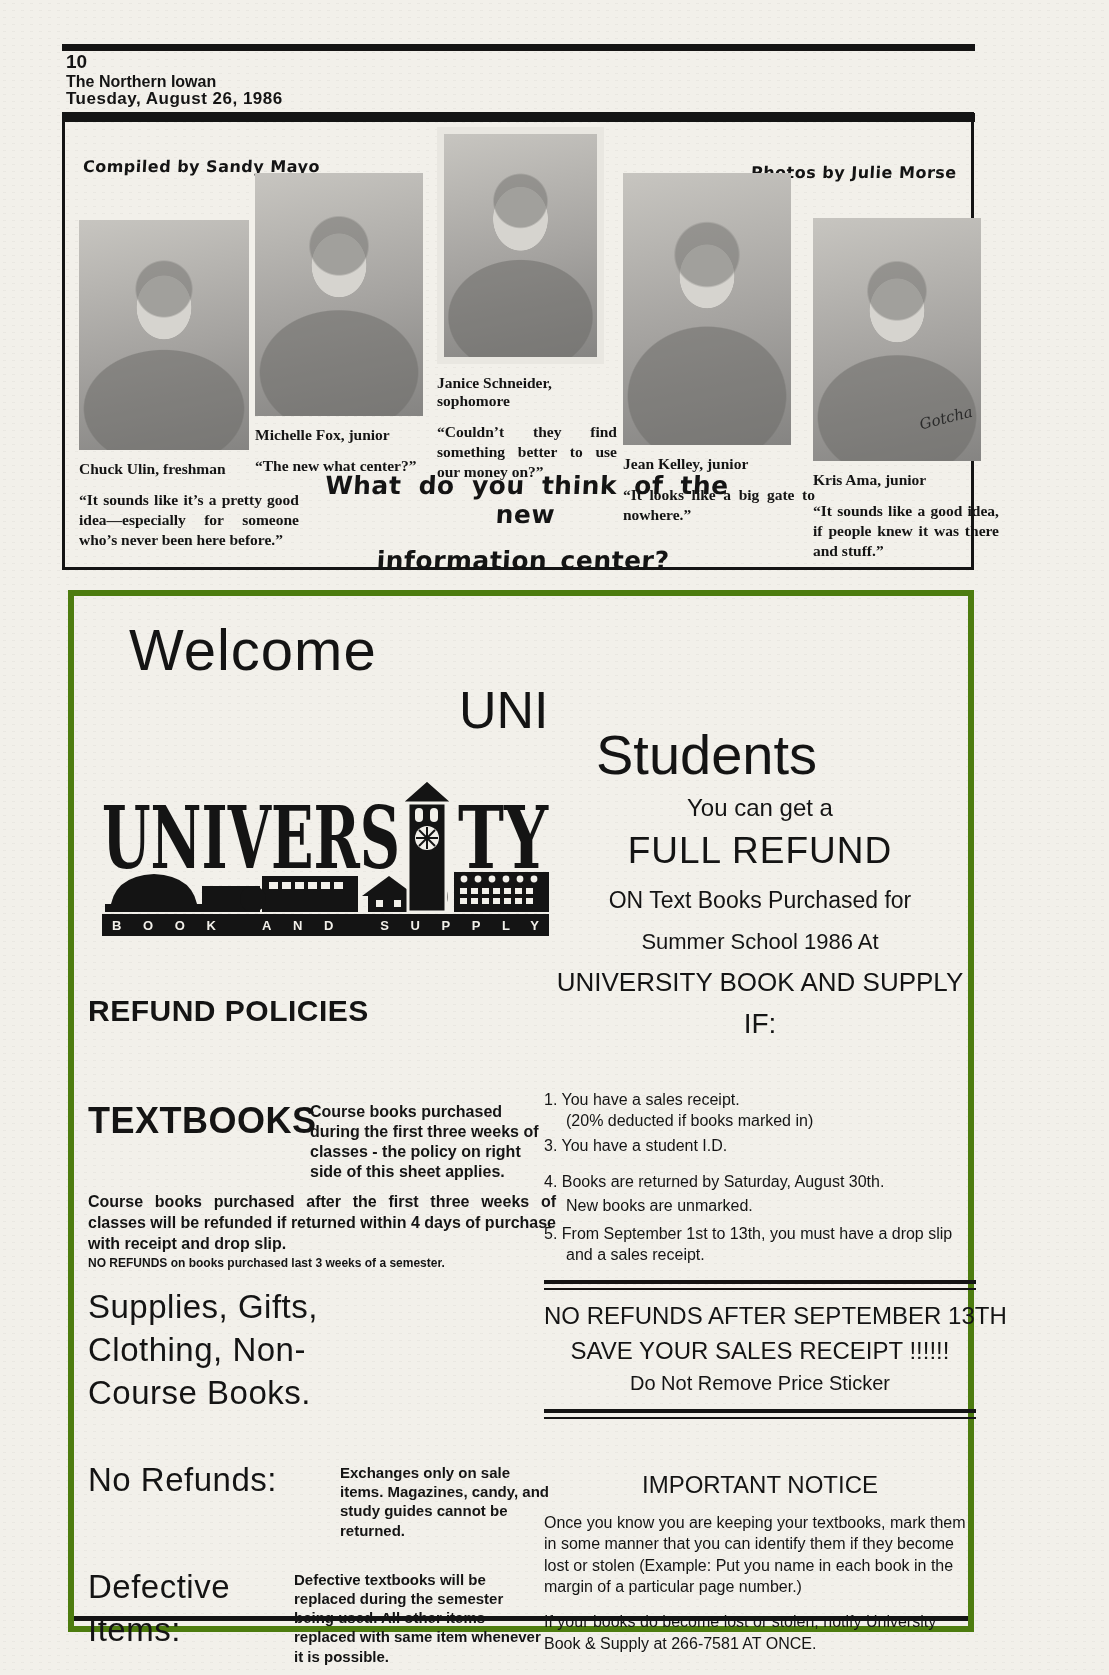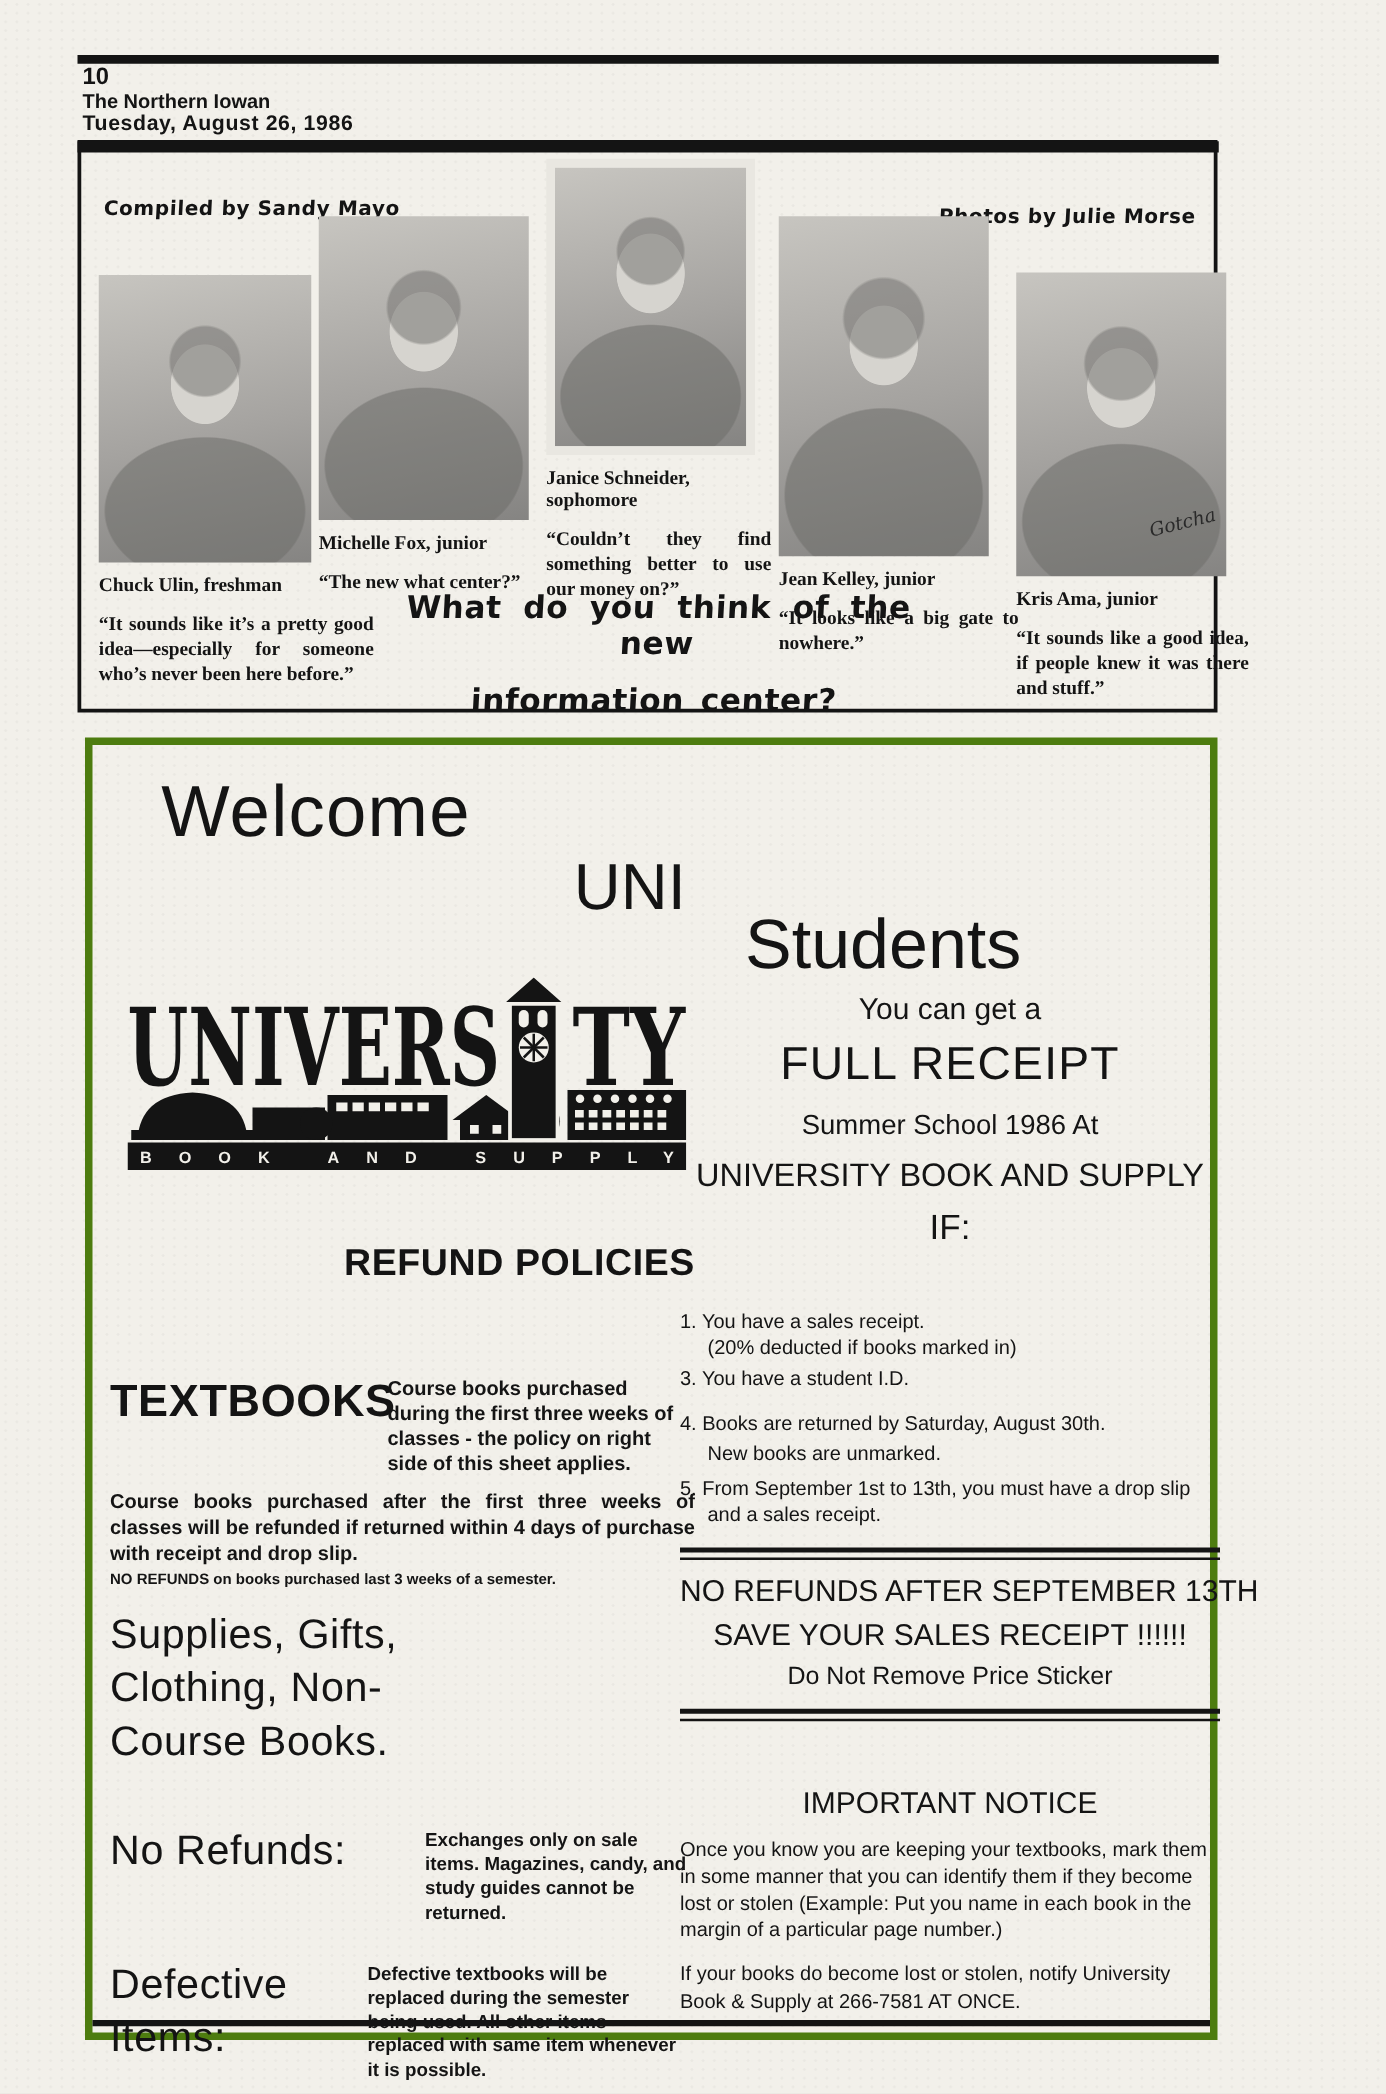--- a/index.html
+++ b/index.html
@@ -113,21 +113,21 @@
   .cond.c4{margin-bottom:7px;}
   .dbl-rule{border-top:4px solid #141414; border-bottom:2px solid #141414; height:4px; margin-top:14px;}
   .no-refunds-after{font-size:24px; margin-top:12px; white-space:nowrap;}
   .save-right{font-size:24px; margin-top:7px; white-space:nowrap;}
   .sticker{font-size:20px; margin-top:7px;}
   .notice-title{font-size:24px; margin-top:52px;}
   .notice-p{font-size:16px; line-height:1.35; margin-top:13px; text-align:left;}
 
   
   .col-left{position:absolute; left:14px; top:398px; width:468px;}
-  .refund-policies{font-size:30px; font-weight:bold; text-align:right; letter-spacing:.5px;}
+  .refund-policies{font-size:30px; font-weight:bold; text-align:left; letter-spacing:.5px;}
   .row{display:flex; margin-top:0;}
   .tb-row{margin-top:72px;justify-content:flex-end;}
   .tb-label{font-size:36px; font-weight:bold; width:222px; letter-spacing:.5px;}
   .tb-text{width:246px; font-size:16px; font-weight:bold; line-height:1.25; margin-top:2px;}
   .after-para{font-size:16px; font-weight:bold; line-height:1.3; margin-top:10px; text-align:justify;}
   .nr-sem{font-size:12px; font-weight:bold; margin-top:2px;}
   .sup-row{margin-top:16px;}
   .big-label{font-size:33px; line-height:1.3; width:282px; letter-spacing:.5px;}
   .side-text{width:186px; font-size:15px; font-weight:bold; line-height:1.28; margin-top:14px;}
   .nr-row{margin-top:44px;}
@@ -268,21 +268,22 @@
             <line x1="317" y1="70" x2="333" y2="54"></line>
           </g>
         </g>
         <rect x="0" y="138" width="447" height="22" fill="#141414"></rect>
         <text x="10" y="154" font-size="13" font-weight="bold" fill="#f2f0ea" font-family="Liberation Sans, sans-serif" textLength="427" lengthAdjust="spacing">BOOK AND SUPPLY</text>
       </svg>
     </div>
 
     <div class="col-right">
       <div class="intro">You can get a</div>
-      <div class="full-refund">FULL RECEIPT</div>
+      <div class="full-refund">FULL REFUND</div>
+      <div class="on-text">ON Text Books Purchased for</div>
       <div class="summer">Summer School 1986 At</div>
       <div class="store">UNIVERSITY BOOK AND SUPPLY</div>
       <div class="if-label">IF:</div>
 
       <div class="conds">
         <div class="cond c0">1. You have a sales receipt.</div>
         <div class="cond ind c1">(20% deducted if books marked in)</div>
         <div class="cond c2">3. You have a student I.D.</div>
         <div class="cond c3">4. Books are returned by Saturday, August 30th.</div>
         <div class="cond ind c4">New books are unmarked.</div>

